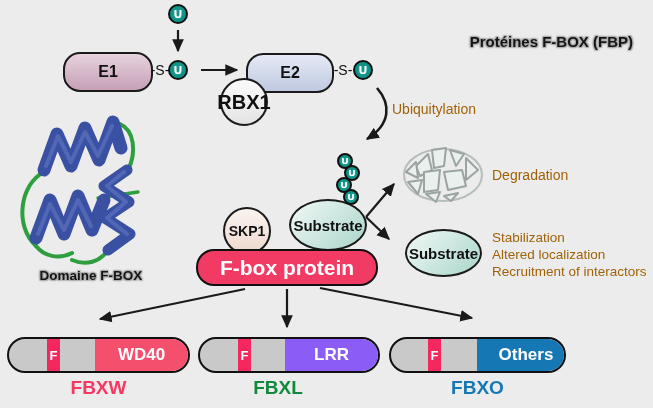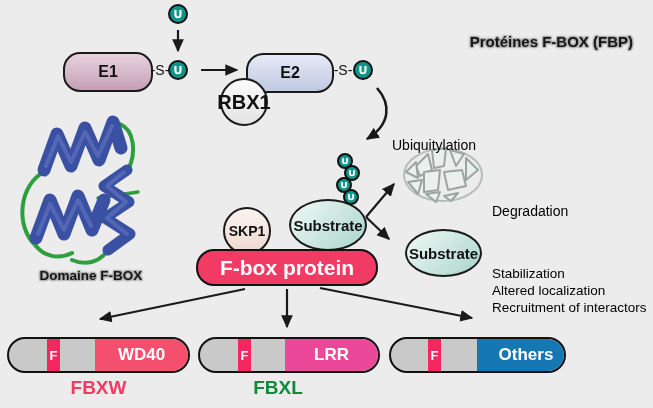--- a/index.html
+++ b/index.html
@@ -61,21 +61,21 @@
   }
   .substrate1{left:289px; top:199px; width:78px; height:52px;}
   .substrate2{left:405px; top:229px; width:77px; height:48px; z-index:2;}
 
   .fbox-bar{
     left:196px; top:249px; width:182px; height:37px; border:2.5px solid #111;
     border-radius:18px; display:flex; align-items:center; justify-content:center;
     color:#fff; font-weight:bold; font-size:21px; z-index:4;
   }
 
-  .note{color:#000000; z-index:2;margin-top:36px;}
+  .note{color:#a16207; z-index:2;}
   .ubiq-label{left:392px; top:101px; font-size:14px;}
   .degr-label{left:492px; top:167px; font-size:14px;}
   .outcomes{left:492px; top:229px; font-size:13.5px; line-height:17px;}
 
   .domain-label{left:26px; top:268px; width:130px; text-align:center; font-size:13.5px; z-index:2;}
 
   .pill{
     top:337px; height:36px; border:2.5px solid #111; border-radius:18px;
     background:#C9C9C9; overflow:hidden; z-index:2;
   }
@@ -198,22 +198,23 @@
   <div class="abs domain-label halo">Domaine F-BOX</div>
 
   <div class="abs pill" style="left:7px; width:183px;">
     <div class="stripe" style="left: 38px; width: 13px; background: rgb(245, 39, 95);">F</div>
     <div class="dsec" style="left: 86px; background: rgb(244, 80, 110);">WD40</div>
   </div>
   <div class="abs fam-label" style="left: 7px; width: 183px; color: rgb(244, 58, 98);">FBXW</div>
 
   <div class="abs pill" style="left:198px; width:182px;">
     <div class="stripe" style="left: 38px; width: 13px; background: rgb(245, 39, 95);">F</div>
-    <div class="dsec" style="left: 85px; background: #ec4899;">LRR</div>
+    <div class="dsec" style="left: 85px; background: #8b5cf6;">LRR</div>
   </div>
   <div class="abs fam-label" style="left: 187px; width: 182px; color: rgb(17, 138, 60);">FBXL</div>
 
   <div class="abs pill" style="left:389px; width:177px;">
     <div class="stripe" style="left: 37px; width: 13px; background: rgb(245, 39, 95);">F</div>
     <div class="dsec" style="left: 86px; background: rgb(21, 120, 181); padding-left: 11px;">Others</div>
   </div>
+  <div class="abs fam-label" style="left: 389px; width: 177px; color: rgb(21, 120, 181);">FBXO</div>
 
 </div>
 
 </body></html>

